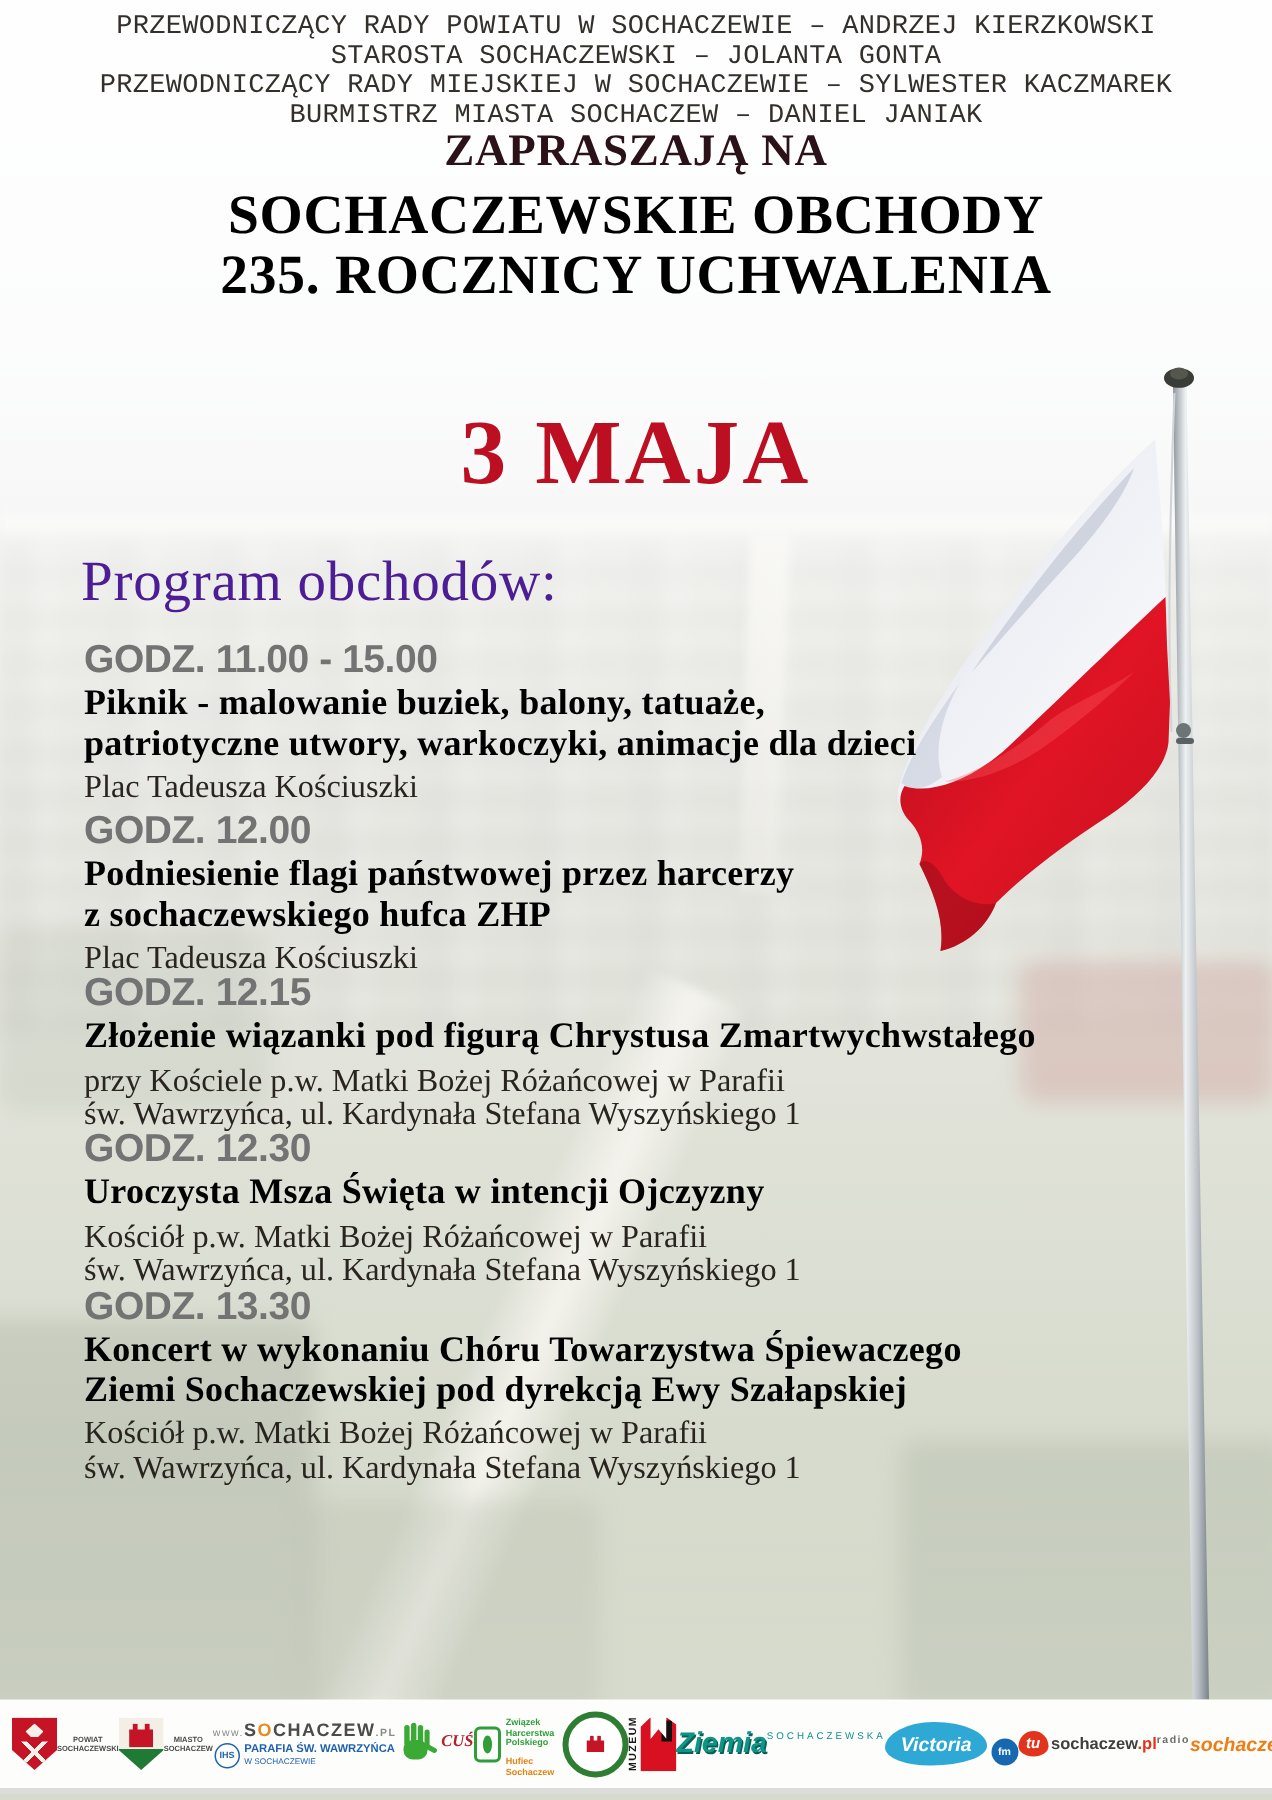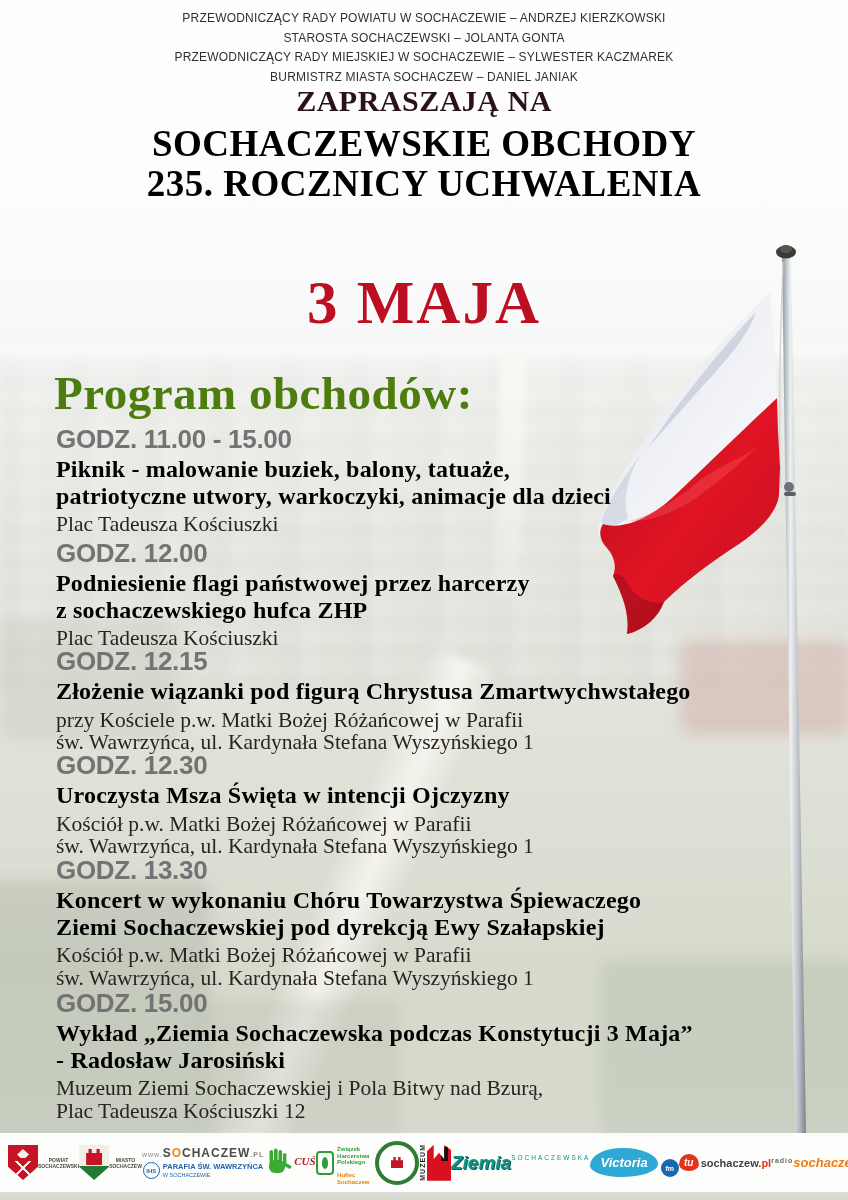--- a/index.html
+++ b/index.html
@@ -23,28 +23,28 @@
     filter:blur(3px);transform:rotate(24deg);transform-origin:top center;}
   .wash{position:absolute;inset:0;
     background:linear-gradient(180deg,rgba(255,255,255,.97) 0%,rgba(255,255,255,.93) 8%,
       rgba(255,255,255,.88) 20%,rgba(255,255,255,.72) 30%,rgba(255,255,255,.62) 45%,
       rgba(255,255,255,.58) 62%,rgba(255,255,255,.55) 80%,rgba(255,255,255,.6) 100%);}
   
   .flag-svg{position:absolute;inset:0;pointer-events:none;}
   
   .abs{position:absolute;}
   .center{left:0;right:0;text-align:center;}
-  .officials div{font-size:12px;line-height:19.5px;letter-spacing:.2px;color:#33302c;
-    font-family:Liberation Sans, sans-serif;}
+  .officials div{font-size:18px;line-height:19.5px;letter-spacing:.2px;color:#33302c;
+    font-family:Liberation Mono, monospace;}
   .invite{font-size:30px;font-weight:bold;color:#2b1118;letter-spacing:.5px;}
   .title-small{font-size:37px;line-height:40px;font-weight:bold;color:#000000;
     letter-spacing:.5px;text-shadow:0 0 8px rgba(255,255,255,.85);}
   .title-big{font-size:61px;line-height:66px;font-weight:bold;color:#bd0f22;
     letter-spacing:2px;text-shadow:0 0 8px rgba(255,255,255,.85);}
-  .program-heading{left:54px;font-size:47px;font-weight:bold;color:#4d7c0f;letter-spacing:.5px;}
+  .program-heading{left:54px;font-size:38px;font-weight:normal;color:#4c1d95;letter-spacing:.5px;}
   .event{position:absolute;left:56px;right:40px;}
   .event .time{font-family:"Liberation Sans",sans-serif;font-weight:bold;
     font-size:26px;line-height:30px;color:#737373;letter-spacing:-.3px;margin-bottom:2px;}
   .event .etitle{font-size:24px;line-height:26.5px;font-weight:bold;color:#000000;
     white-space:pre-line;margin-bottom:4px;letter-spacing:.2px;}
   .event .eplace{font-size:21.5px;line-height:22.5px;color:#29241f;white-space:pre-line;}
   
   .footer{position:absolute;left:0;right:0;top:1133px;height:63px;background:#fdfdfc;
     display:flex;align-items:center;justify-content:space-between;padding:0 8px;
     font-family:"Liberation Sans",sans-serif;border-bottom:4px solid #dcdcda;box-sizing:border-box;}
@@ -223,27 +223,20 @@
     <div class="eplace">Kościół p.w. Matki Bożej Różańcowej w Parafii
 św. Wawrzyńca, ul. Kardynała Stefana Wyszyńskiego 1</div>
   </div>
   <div class="event" style="top:855px;">
     <div class="time">GODZ. 13.30</div>
     <div class="etitle">Koncert w wykonaniu Chóru Towarzystwa Śpiewaczego
 Ziemi Sochaczewskiej pod dyrekcją Ewy Szałapskiej</div>
     <div class="eplace">Kościół p.w. Matki Bożej Różańcowej w Parafii
 św. Wawrzyńca, ul. Kardynała Stefana Wyszyńskiego 1</div>
   </div>
-  <div class="event" style="top:988px;">
-    <div class="time">GODZ. 15.00</div>
-    <div class="etitle">Wykład „Ziemia Sochaczewska podczas Konstytucji 3 Maja”
--  Radosław Jarosiński</div>
-    <div class="eplace">Muzeum Ziemi Sochaczewskiej i Pola Bitwy nad Bzurą,
-Plac Tadeusza Kościuszki 12</div>
-  </div>
 
   <div class="footer">
 
     <div class="logo">
       <div class="shield powiat">
           <i></i>
           <b></b>
         </div>
       <div class="cap">POWIAT
 SOCHACZEWSKI</div>

